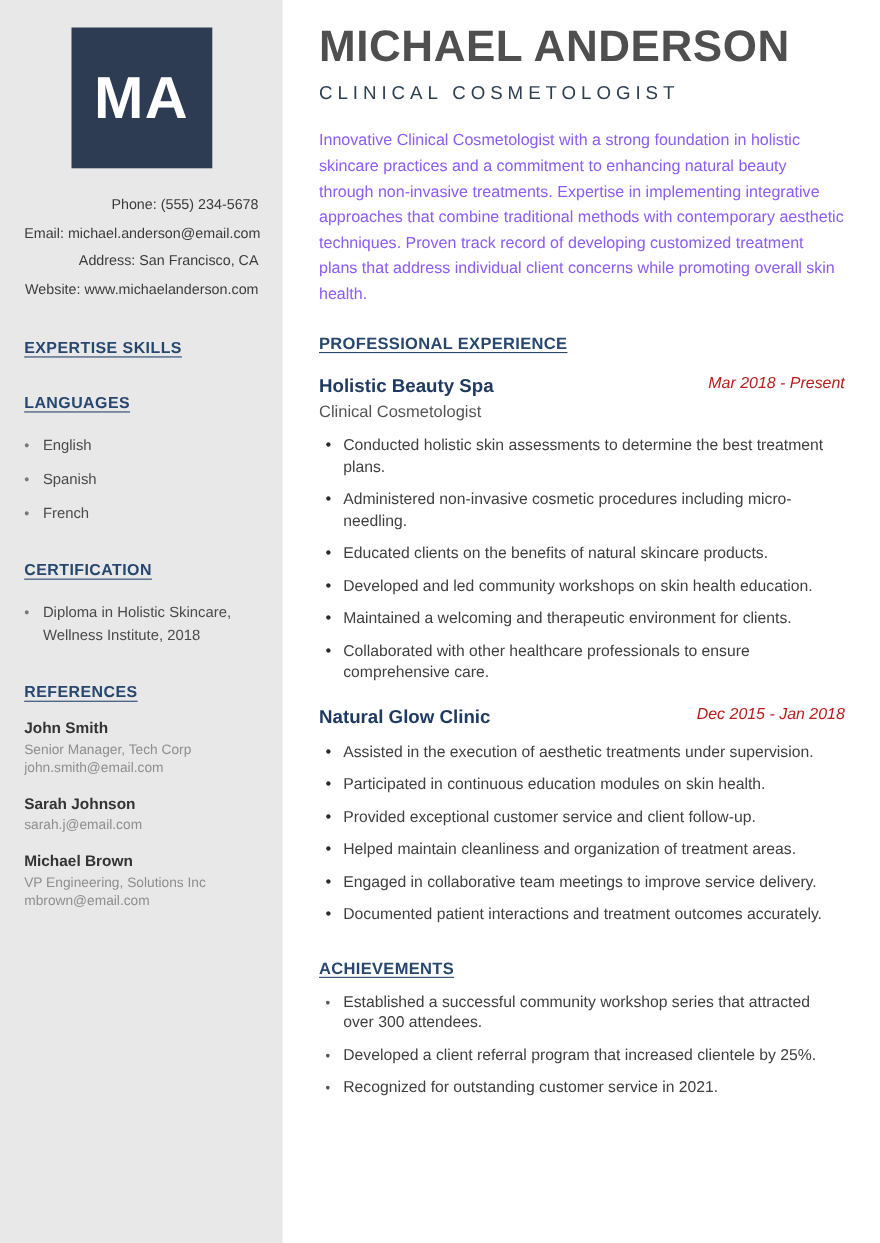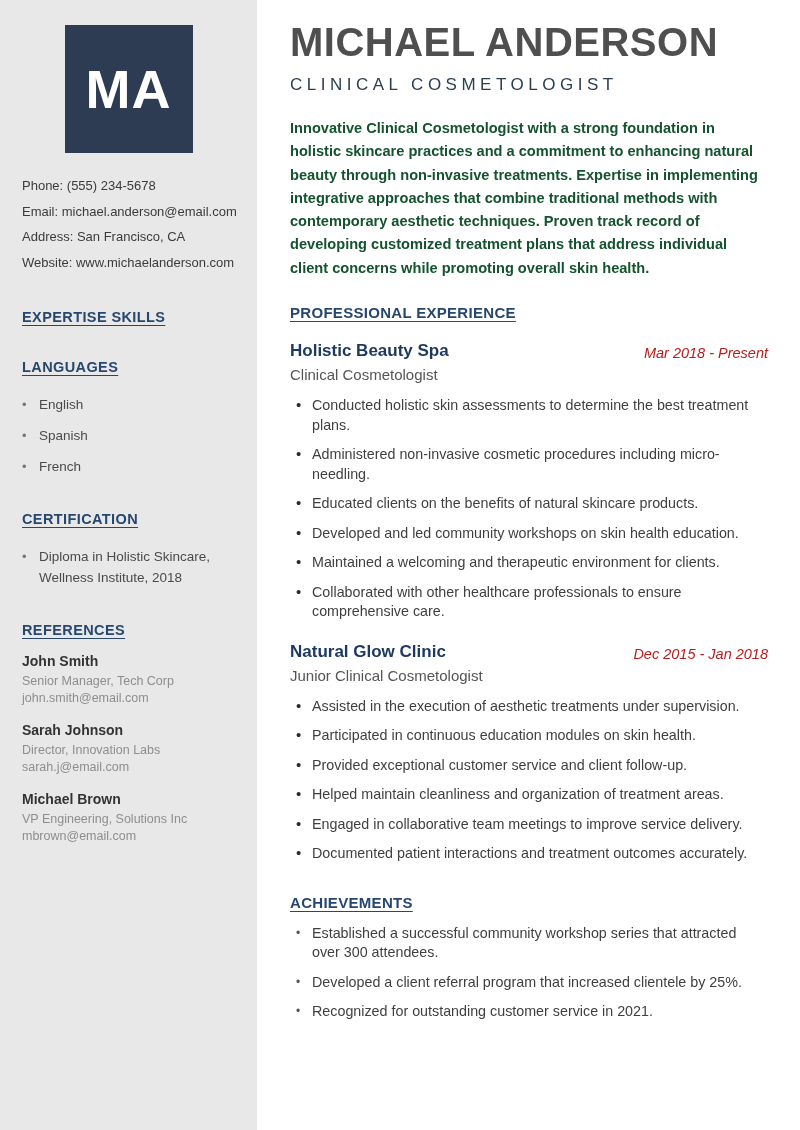--- a/index.html
+++ b/index.html
@@ -14,21 +14,21 @@
     width: 257px; min-width: 257px; background: #e8e8e8;
     padding: 25px 22px 24px 22px;
   }
   .monogram {
     width: 128px; height: 128px; background: #2d3c52;
     margin: 0 auto; display: flex; align-items: center; justify-content: center;
   }
   .monogram span {
     color: #ffffff; font-size: 54px; font-weight: bold; letter-spacing: 1px;
   }
-  .contact { margin-top: 20px; }
+  .contact { margin-top: 20px; text-align: right; }
   .contact-line {
     font-size: 13px; color: #3b3b3b; line-height: 25.5px; white-space: nowrap;
   }
   .side-heading {
     color: #27476e; font-weight: bold; font-size: 14.5px;
     text-decoration: underline; text-underline-offset: 3px;
     letter-spacing: 0.4px; margin-top: 34px;
   }
   .side-list { list-style: none; margin-top: 19px; }
   .side-list li {
@@ -45,28 +45,28 @@
   
   .main { flex: 1; padding: 20px 32px 0 33px; }
   .name {
     font-size: 40px; font-weight: bold; color: #4f4f4f; letter-spacing: 0.5px;
     line-height: 1.1;
   }
   .job-title {
     margin-top: 11px; font-size: 17px; color: #2c3e50; letter-spacing: 4.5px;
   }
   .summary {
-    margin-top: 22px; font-size: 14.6px; color: #14532d; line-height: 23.3px; font-weight: bold;
+    margin-top: 22px; font-size: 14.6px; color: #8b5cf6; line-height: 23.3px;
   }
   .main-heading {
     margin-top: 24px; color: #27476e; font-weight: bold; font-size: 15px;
     text-decoration: underline; text-underline-offset: 3px; letter-spacing: 0.3px;
   }
   .job-header {
-    display: flex; justify-content: space-between; align-items: flex-end; margin-top: 20px;
+    display: flex; justify-content: space-between; align-items: flex-start; margin-top: 20px;
   }
   .company { font-size: 17px; font-weight: bold; color: #1f3a60; }
   .dates { font-size: 14.5px; font-style: italic; color: #b91c1c; }
   .role { margin-top: 5px; font-size: 15px; color: #555555; }
   .bullets { list-style: none; margin-top: 13px; }
   .bullets li {
     position: relative; padding-left: 22px; font-size: 14.3px; color: #3f3f3f;
     line-height: 19.5px; margin-bottom: 10px;
   }
   .bullets li::before {
@@ -107,21 +107,20 @@
     </ul>
 
     <h3 class="side-heading">REFERENCES</h3>
     <div class="ref-entry">
       <div class="ref-name">John Smith</div>
       <div class="ref-sub">Senior Manager, Tech Corp</div>
       <div class="ref-sub">john.smith@email.com</div>
     </div>
     <div class="ref-entry">
       <div class="ref-name">Sarah Johnson</div>
-      <div class="ref-sub">Director, Innovation Labs</div>
       <div class="ref-sub">sarah.j@email.com</div>
     </div>
     <div class="ref-entry">
       <div class="ref-name">Michael Brown</div>
       <div class="ref-sub">VP Engineering, Solutions Inc</div>
       <div class="ref-sub">mbrown@email.com</div>
     </div>
   </aside>
 
   <main class="main">
@@ -145,21 +144,20 @@
         <li>Maintained a welcoming and therapeutic environment for clients.</li>
         <li>Collaborated with other healthcare professionals to ensure comprehensive care.</li>
       </ul>
     </section>
 
     <section>
       <div class="job-header">
         <span class="company">Natural Glow Clinic</span>
         <span class="dates">Dec 2015 - Jan 2018</span>
       </div>
-      <div class="role">Junior Clinical Cosmetologist</div>
       <ul class="bullets">
         <li>Assisted in the execution of aesthetic treatments under supervision.</li>
         <li>Participated in continuous education modules on skin health.</li>
         <li>Provided exceptional customer service and client follow-up.</li>
         <li>Helped maintain cleanliness and organization of treatment areas.</li>
         <li>Engaged in collaborative team meetings to improve service delivery.</li>
         <li>Documented patient interactions and treatment outcomes accurately.</li>
       </ul>
     </section>
 

